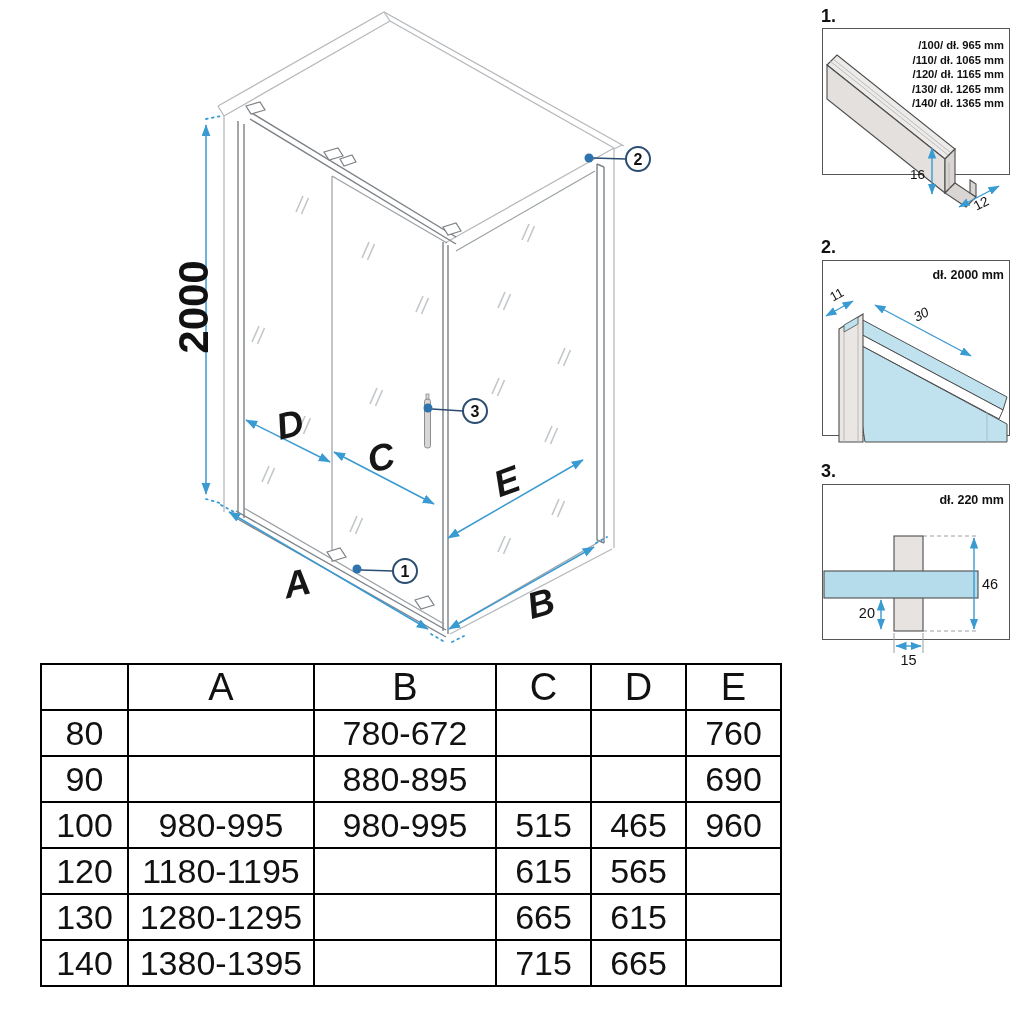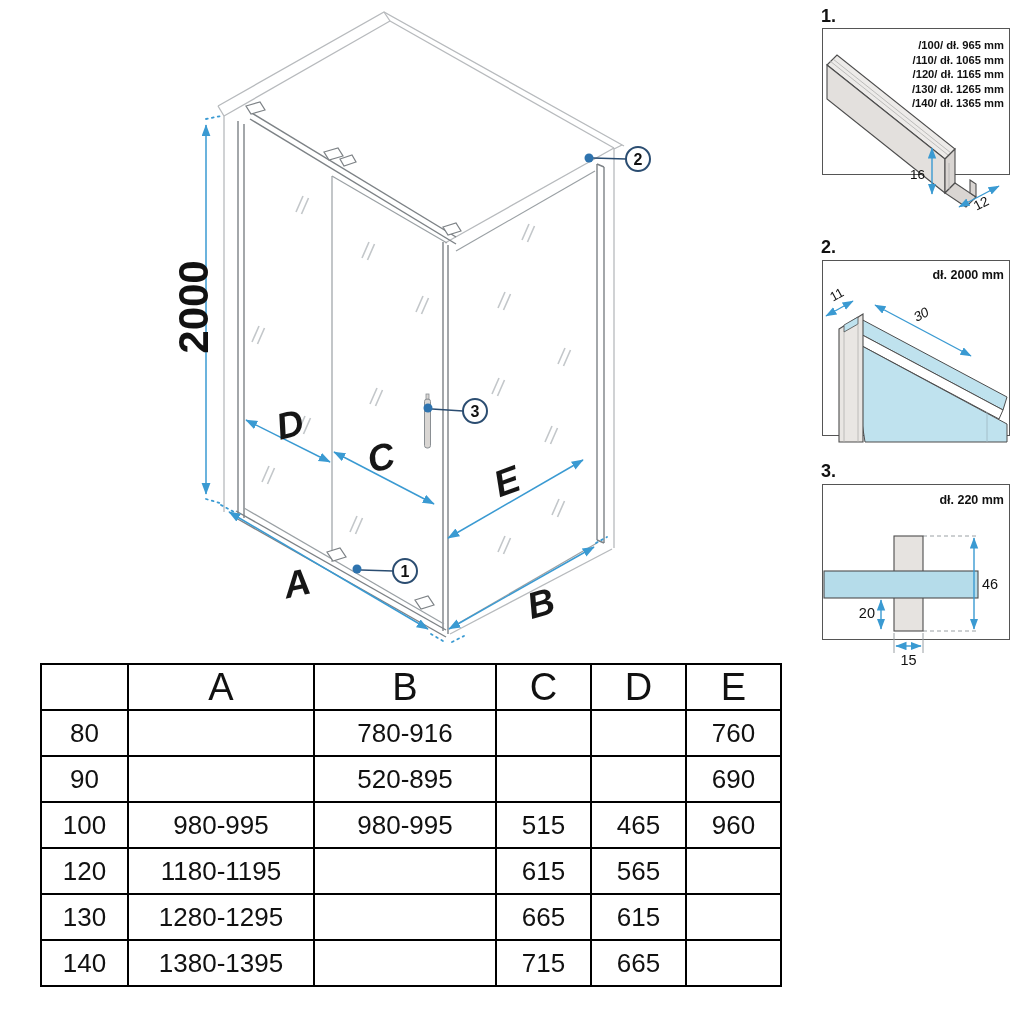--- a/index.html
+++ b/index.html
@@ -8,21 +8,21 @@
   svg{display:block;}
   .abs{position:absolute;}
   
   .detail-num{position:absolute;left:821px;font-size:18px;font-weight:600;color:#111;}
   .detail-box{position:absolute;left:822px;width:188px;border:1.5px solid #555;background:#fff;box-sizing:border-box;}
   
   table.spec{position:absolute;left:40px;top:663px;border-collapse:collapse;table-layout:fixed;}
   table.spec td,table.spec th{border:2px solid #000;padding:0;text-align:center;vertical-align:middle;
        font-weight:400;color:#111;height:44px;overflow:hidden;white-space:nowrap;}
   table.spec th{font-size:38px;font-weight:400;}
-  table.spec td{font-size:26px;border-radius:6px;}
+  table.spec td{font-size:34px;border-radius:6px;}
   
   text{font-family:"Liberation Sans", sans-serif;}
 </style>
 </head>
 <body>
 
 <div id="canvas">
 
   <svg class="abs" style="left:0;top:0" width="780" height="660" viewBox="0 0 780 660">
     <defs>
@@ -242,29 +242,29 @@
         <th></th>
         <th>A</th>
         <th>B</th>
         <th>C</th>
         <th>D</th>
         <th>E</th>
       </tr>
       <tr>
         <td>80</td>
         <td></td>
-        <td>780-916</td>
+        <td>780-672</td>
         <td></td>
         <td></td>
         <td>760</td>
       </tr>
       <tr>
         <td>90</td>
         <td></td>
-        <td>520-895</td>
+        <td>880-895</td>
         <td></td>
         <td></td>
         <td>690</td>
       </tr>
       <tr>
         <td>100</td>
         <td>980-995</td>
         <td>980-995</td>
         <td>515</td>
         <td>465</td>

